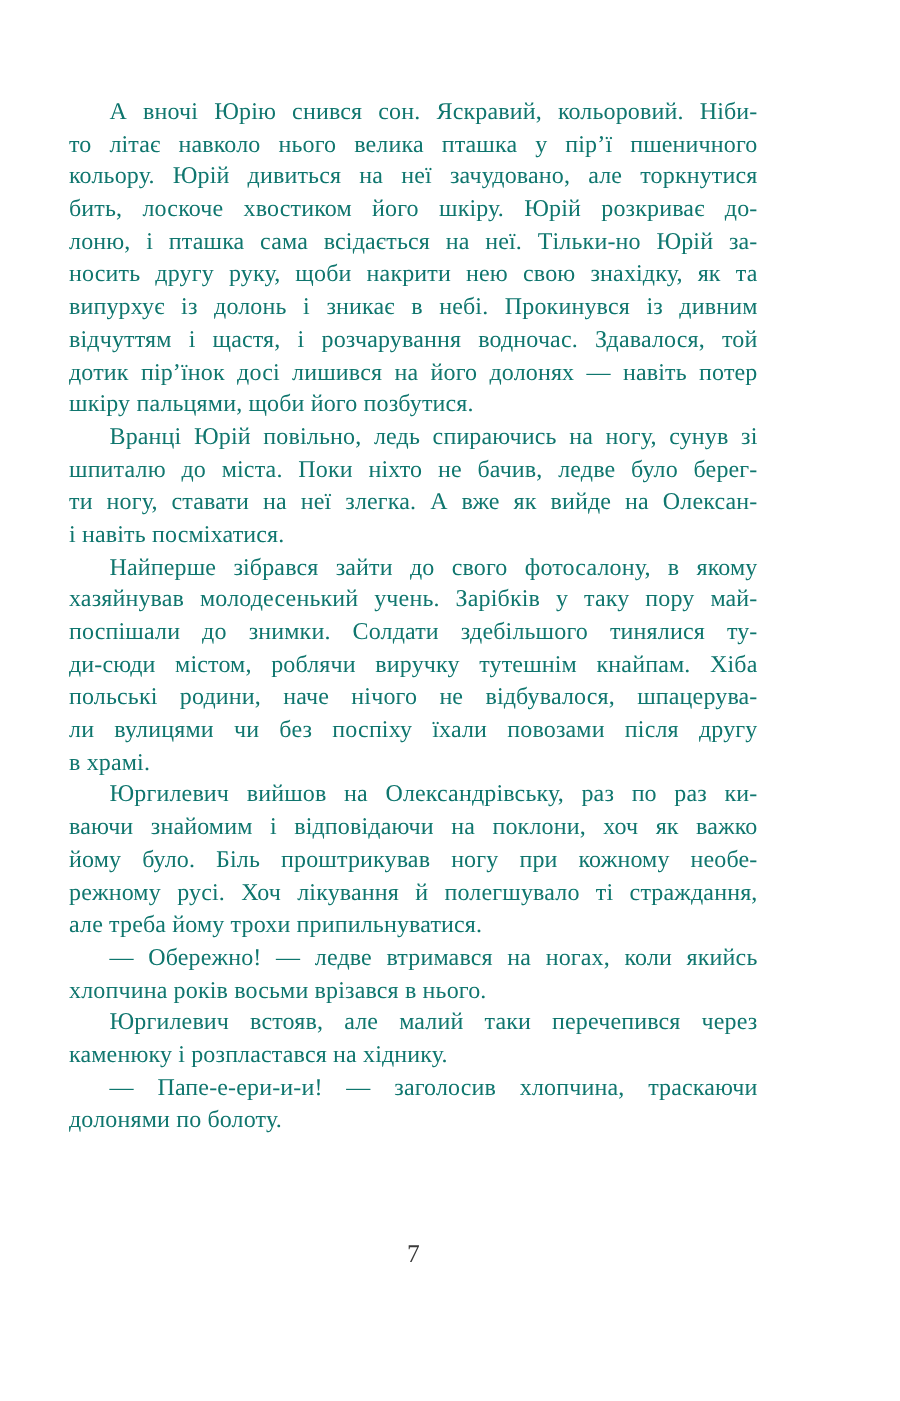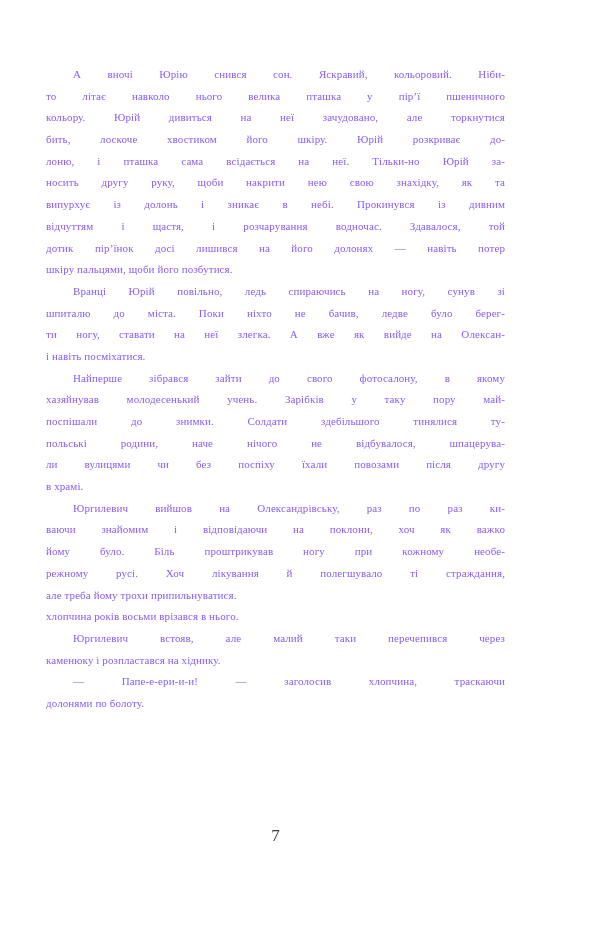--- a/index.html
+++ b/index.html
@@ -19,25 +19,25 @@
     position: absolute;
     left: 46px;
     top: 64px;
     width: 459px;
   }
   .paragraph {
     margin: 0;
     padding: 0;
   }
   .line {
-    font-size: 11px;
+    font-size: 16px;
     line-height: 21.7px;
     height: 21.7px;
     overflow: hidden;
-    color: #8b5cf6;
+    color: #0f766e;
     text-align: justify;
     text-align-last: justify;
     white-space: nowrap;
     letter-spacing: 0.1px;
   }
   .line.justified {
     white-space: normal;
   }
   .line.last {
     text-align-last: left;
@@ -77,32 +77,34 @@
       <div class="paragraph">
         <div class="line indent justified">Вранці Юрій повільно, ледь спираючись на ногу, сунув зі</div>
         <div class="line justified">шпиталю до міста. Поки ніхто не бачив, ледве було берег-</div>
         <div class="line justified">ти ногу, ставати на неї злегка. А вже як вийде на Олексан-</div>
         <div class="line last">і навіть посміхатися.</div>
       </div>
       <div class="paragraph">
         <div class="line indent justified">Найперше зібрався зайти до свого фотосалону, в якому</div>
         <div class="line justified">хазяйнував молодесенький учень. Зарібків у таку пору май-</div>
         <div class="line justified">поспішали до знимки. Солдати здебільшого тинялися ту-</div>
+        <div class="line justified">ди-сюди містом, роблячи виручку тутешнім кнайпам. Хіба</div>
         <div class="line justified">польські родини, наче нічого не відбувалося, шпацерува-</div>
         <div class="line justified">ли вулицями чи без поспіху їхали повозами після другу</div>
         <div class="line last">в храмі.</div>
       </div>
       <div class="paragraph">
         <div class="line indent justified">Юргилевич вийшов на Олександрівську, раз по раз ки-</div>
         <div class="line justified">ваючи знайомим і відповідаючи на поклони, хоч як важко</div>
         <div class="line justified">йому було. Біль проштрикував ногу при кожному необе-</div>
         <div class="line justified">режному русі. Хоч лікування й полегшувало ті страждання,</div>
         <div class="line last">але треба йому трохи припильнуватися.</div>
       </div>
       <div class="paragraph">
+        <div class="line indent justified">— Обережно! — ледве втримався на ногах, коли якийсь</div>
         <div class="line last">хлопчина років восьми врізався в нього.</div>
       </div>
       <div class="paragraph">
         <div class="line indent justified">Юргилевич встояв, але малий таки перечепився через</div>
         <div class="line last">каменюку і розпластався на хіднику.</div>
       </div>
       <div class="paragraph">
         <div class="line indent justified">— Папе-е-ери-и-и! — заголосив хлопчина, траскаючи</div>
         <div class="line last">долонями по болоту.</div>
       </div>

